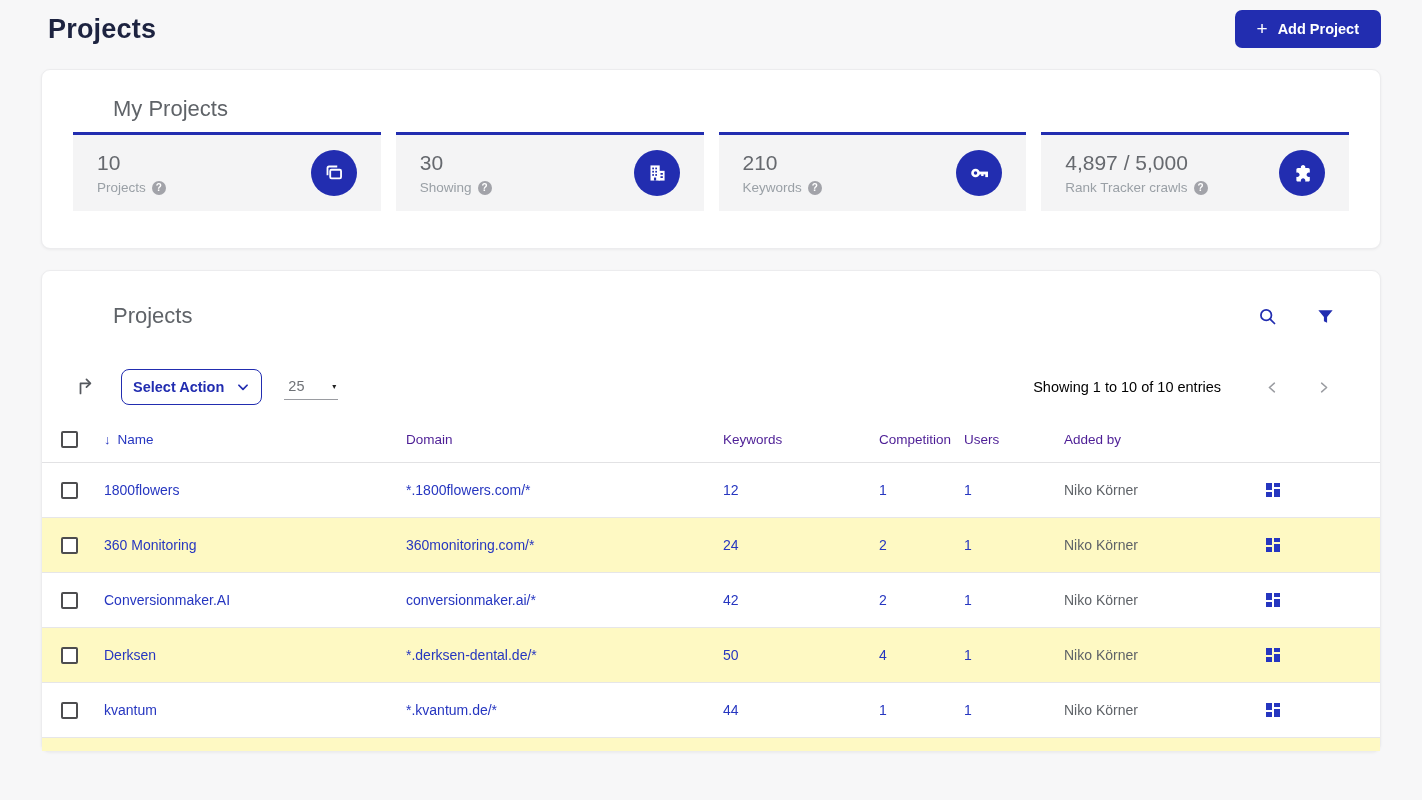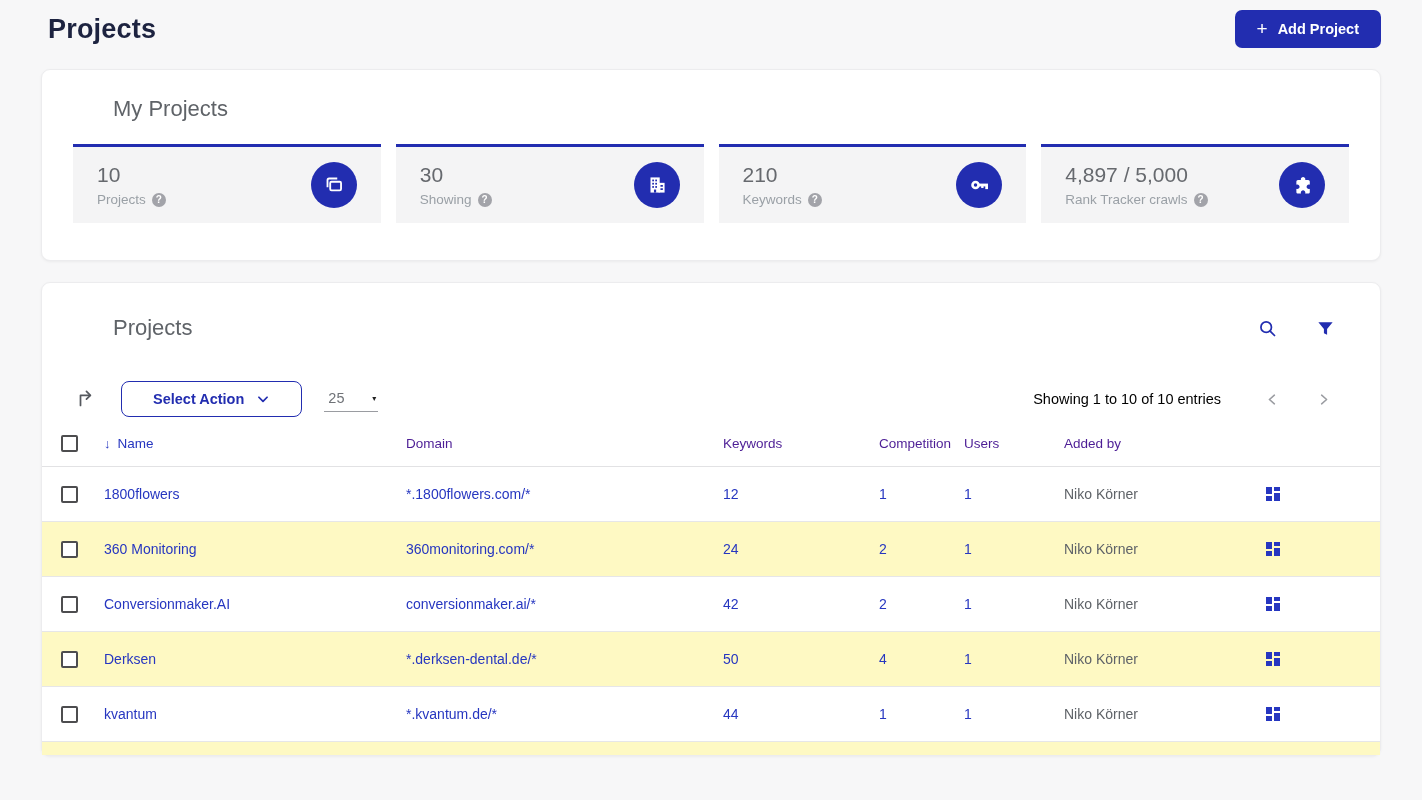--- a/index.html
+++ b/index.html
@@ -32,21 +32,21 @@
   
   .card {
     background:#fff; border:1px solid #ececee; border-radius:9px;
     box-shadow: 0 1px 3px rgba(0,0,0,.05);
     margin-top: 21px;
   }
   .card-inner { padding: 26px 31px 0 31px; }
   .card-title { font-size: 22px; font-weight:400; color:#5f6368;margin-left:40px; }
 
   
-  .stats-row { display:flex; gap:15px; margin: 22px 0 37px 0; }
+  .stats-row { display:flex; gap:15px; margin: 10px 0 37px 0; }
   .stat {
     flex:1; border-top:3px solid var(--primary);
     background:#f4f4f5; height:79px;
     display:flex; align-items:center; justify-content:space-between;
     padding: 0 24px;
   }
   .stat-value { font-size:21px; color:#66696e; }
   .stat-label { font-size:13.5px; color:#9aa0a6; margin-top:5px; display:flex; align-items:center; gap:6px; }
   .help-dot {
     width:14px; height:14px; border-radius:50%;
@@ -64,34 +64,34 @@
   .panel-head { display:flex; align-items:center; justify-content:space-between; padding-top:6px; }
   .head-icons { display:flex; align-items:center; gap:34px; padding-right:12px; }
   .icon-btn { background:none; border:none; cursor:pointer; padding:2px; line-height:0; }
 
   .toolbar { display:flex; align-items:center; justify-content:space-between; margin-top:40px; }
   .toolbar-left { display:flex; align-items:center; gap:22px; }
   .select-action {
     display:flex; align-items:center; gap:12px;
     background:#fff; border:1.5px solid var(--primary); border-radius:8px;
     color:var(--primary); font-family:"Liberation Sans",sans-serif;
-    font-size:14.5px; font-weight:600; padding: 9px 31px; cursor:pointer;
+    font-size:14.5px; font-weight:600; padding: 9px 11px; cursor:pointer;
   }
   .pagesize {
     display:flex; align-items:center; justify-content:space-between;
     width:54px; border-bottom:1px solid #9a9ca1; padding: 4px 2px 5px 4px;
     color:#6f7277; font-size:14.5px; cursor:pointer;
   }
   .pagesize .caret { font-size:8px; color:#222; }
   .toolbar-right { display:flex; align-items:center; gap:0; }
   .showing { font-size:14.5px; color:#000000; margin-right:26px; }
   .pager-btn { background:none; border:none; cursor:pointer; padding:6px 18px; line-height:0; }
 
   
-  table { border-collapse: collapse; table-layout: fixed; width:100%; margin-top:12px; }
+  table { border-collapse: collapse; table-layout: fixed; width:100%; margin-top:20px; }
   col.c1{width:62px} col.c2{width:302px} col.c3{width:317px} col.c4{width:156px}
   col.c5{width:85px} col.c6{width:100px} col.c7{width:199px} col.c8{width:auto}
   thead th {
     text-align:left; font-weight:400; font-size:13.5px; color:#4c1d95;
     padding: 6px 0 14px 0; border-bottom:1px solid #e2e2e4;
   }
   th.sorted { color:var(--link); }
   .sort-arrow { margin-right:7px; font-size:13px; }
   tbody td {
     height:55px; padding:0; font-size:14px;

